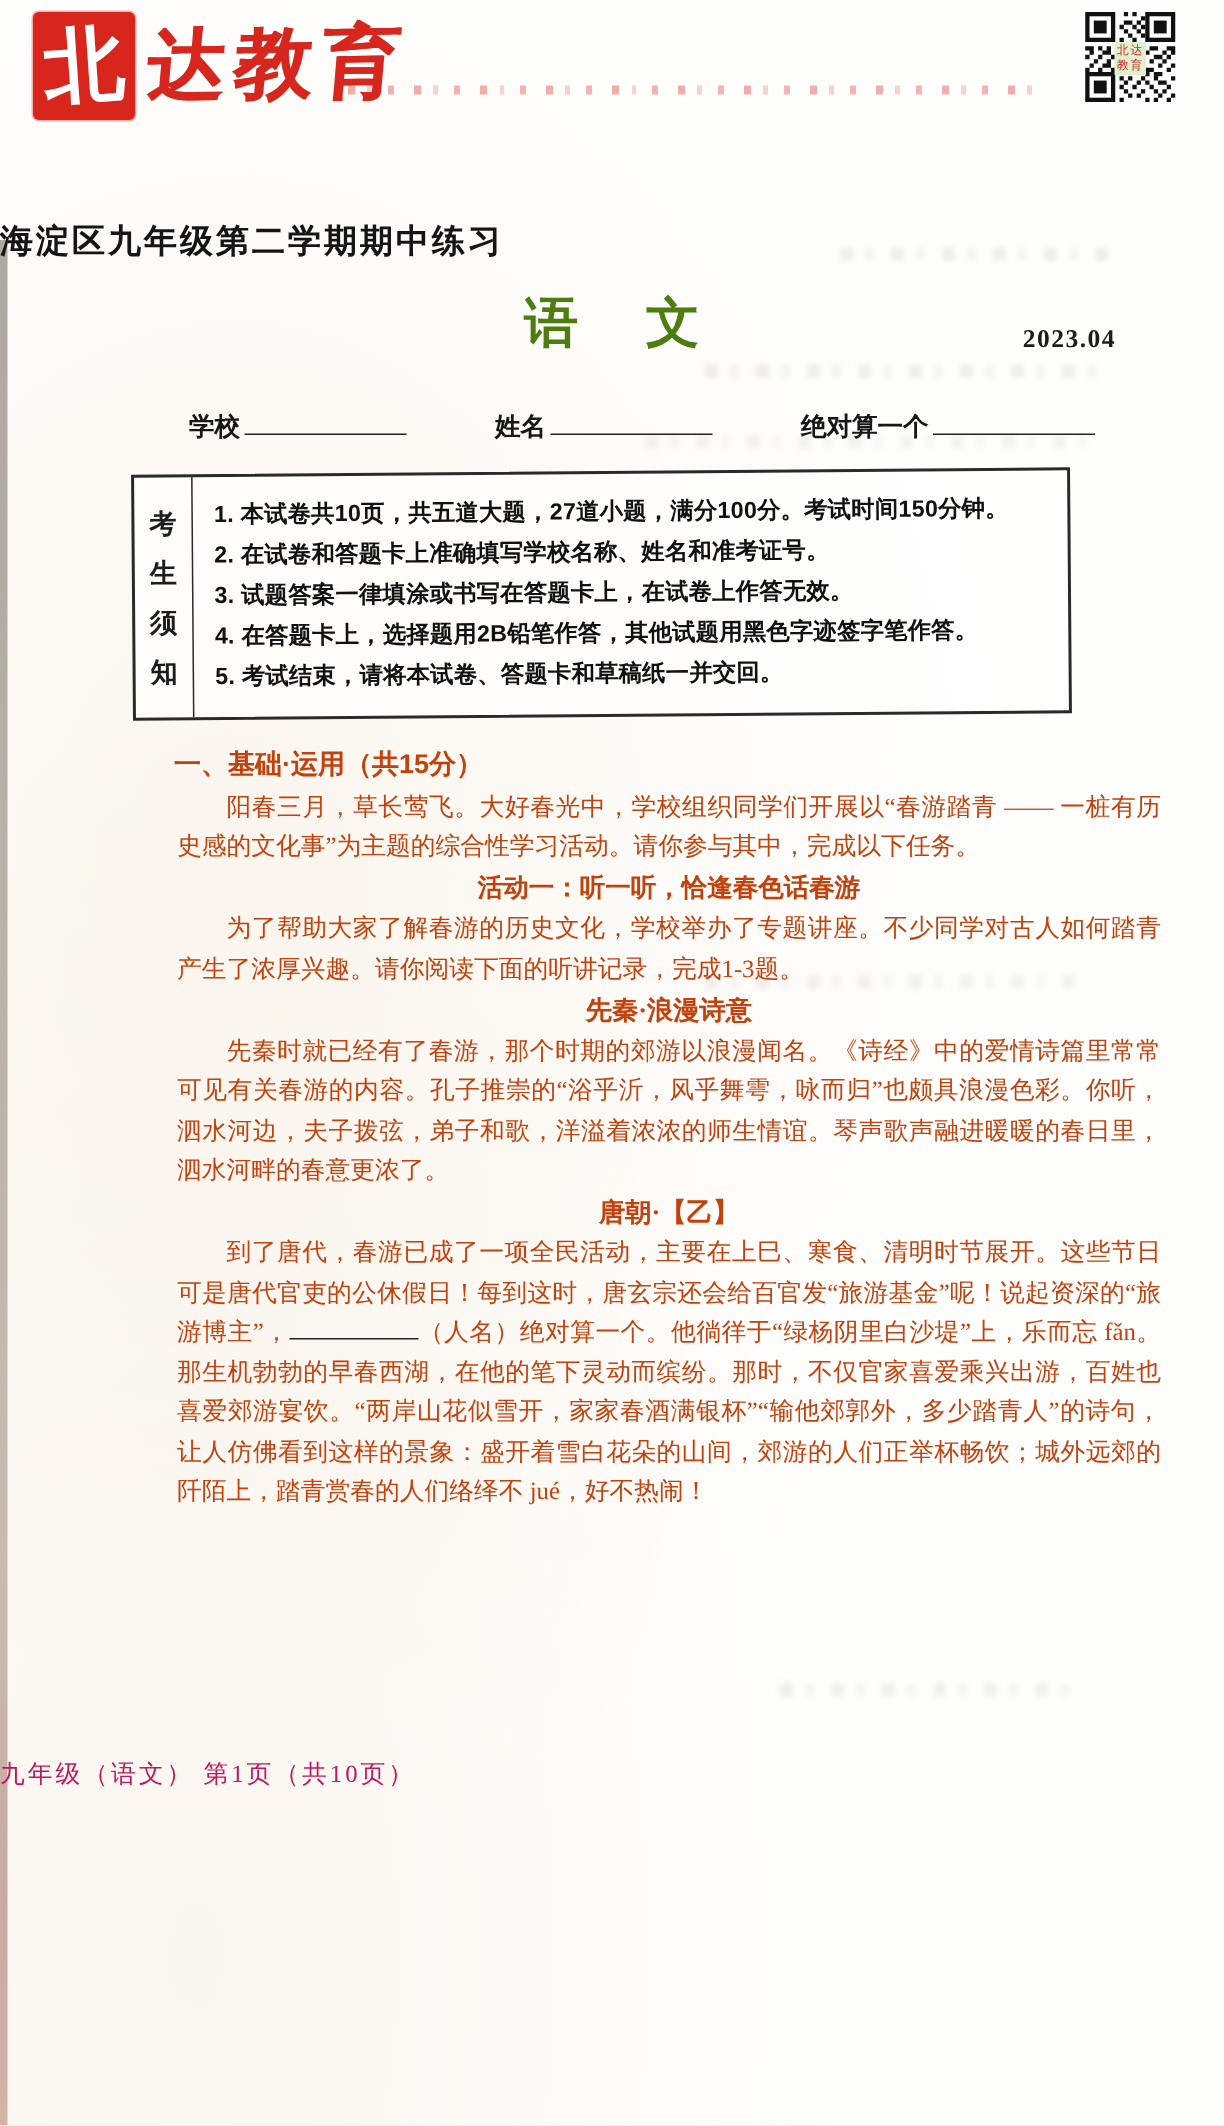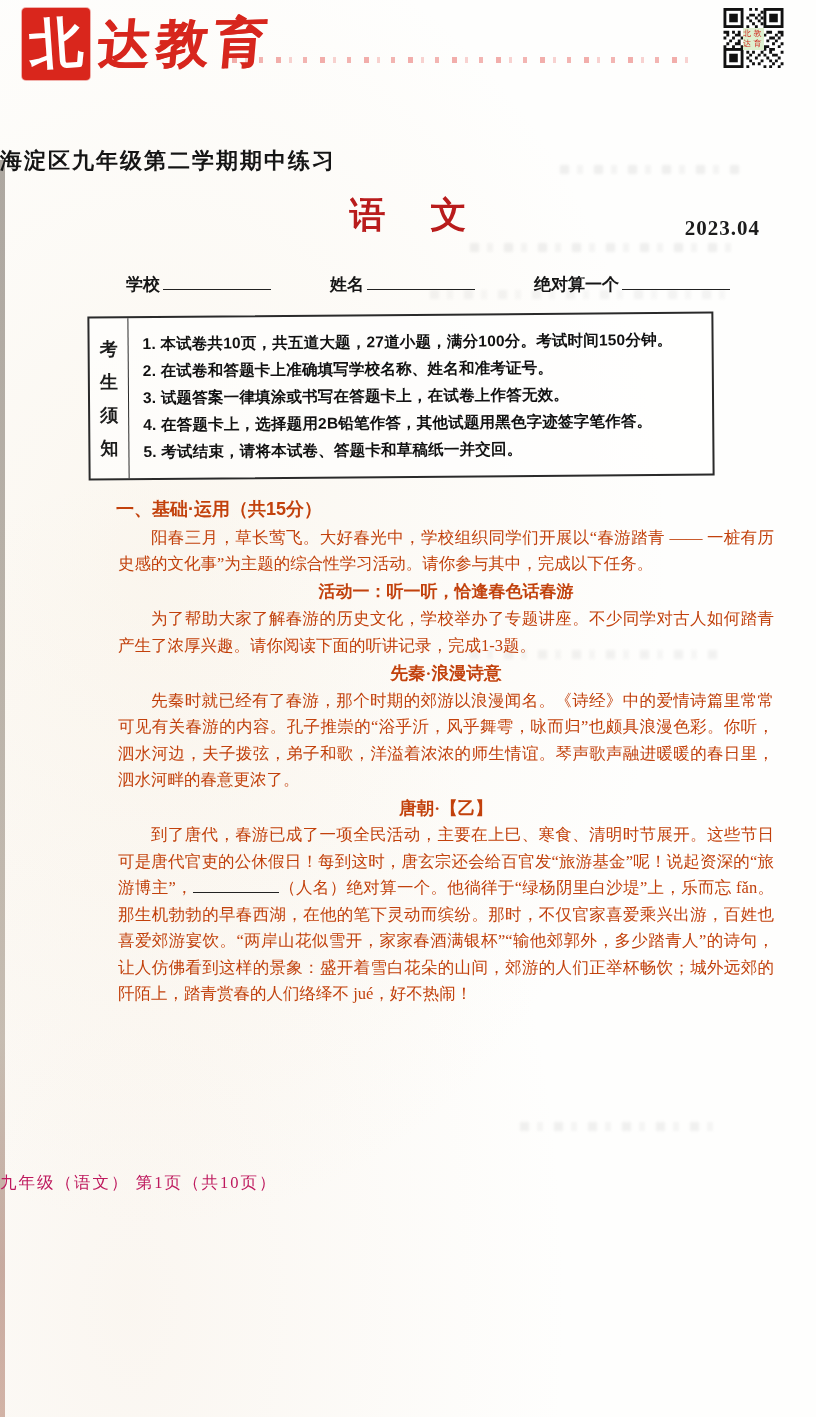--- a/index.html
+++ b/index.html
@@ -34,28 +34,28 @@
   .bleed.b5{left:520px;top:1122px;width:200px;opacity:.5;}
   
   .brand{position:absolute;left:22px;top:8px;display:flex;align-items:flex-start;}
   .seal{width:68px;height:72px;background:#d9261c;border-radius:4px;display:flex;align-items:center;justify-content:center;
     box-shadow:0 0 0 1px rgba(217,38,28,.35);}
   .seal span{color:#fff;font-size:54px;font-weight:bold;font-family:"Liberation Serif",serif;transform:rotate(-4deg);}
   .brand-name{color:#d7261d;font-size:52px;font-weight:bold;letter-spacing:6px;margin-left:8px;line-height:72px;
     transform:skewX(-6deg) rotate(-1deg);text-shadow:1px 0 0 #d7261d;}
   .qr{position:absolute;left:722px;top:8px;width:63px;height:60px;}
   .qr-label{position:absolute;left:743px;top:28px;width:21px;height:22px;background:#def0cf;
-    display:flex;flex-direction:row;align-items:center;justify-content:center;line-height:10px;}
+    display:flex;flex-direction:column;align-items:center;justify-content:center;line-height:10px;}
   .qr-label span{color:#d02a20;font-size:8px;letter-spacing:1px;}
   
   .paper-title{position:absolute;top:146px;left:0;width:100%;text-align:left;
     font-family:Liberation Serif, serif;font-weight:bold;font-size:22px;letter-spacing:2px;color:#151515;}
   .subject{position:absolute;top:191px;left:0;width:100%;text-align:center;
-    font-weight:bold;font-size:36px;letter-spacing:18px;text-indent:18px;color:#b91c1c;}
-  .date{position:absolute;top:216px;right:56px;font-size:21px;font-weight:bold;letter-spacing:1px;}
+    font-weight:bold;font-size:36px;letter-spacing:18px;text-indent:18px;color:#4d7c0f;}
+  .date{position:absolute;top:216px;right:72px;font-size:17px;font-weight:bold;letter-spacing:1px;}
   
   .form-row{position:absolute;top:272px;left:126px;width:604px;display:flex;justify-content:space-between;
     font-family:"Liberation Sans","DejaVu Sans",sans-serif;font-weight:bold;font-size:17px;color:#161616;gap:48px;}
   .blank{display:inline-block;width:108px;border-bottom:1.6px solid #222;height:1em;margin-left:3px;}
   
   .notice{position:absolute;top:314px;left:88px;width:622px;border:2px solid #2a2a2a;display:flex;
     transform:rotate(-0.45deg);background:rgba(255,255,255,.6);}
   .notice-side{width:38px;border-right:1.8px solid #2a2a2a;display:flex;flex-direction:column;align-items:center;
     justify-content:space-around;padding:14px 0;font-family:"Liberation Sans",sans-serif;font-weight:bold;font-size:18px;}
   .notice-items{flex:1;padding:9px 10px 9px 14px;}

